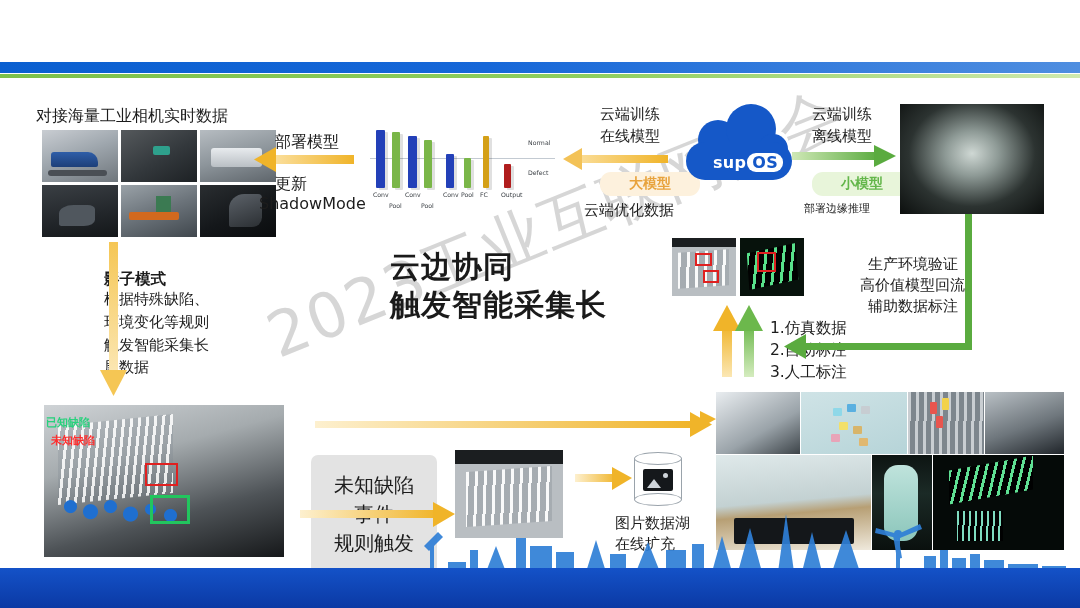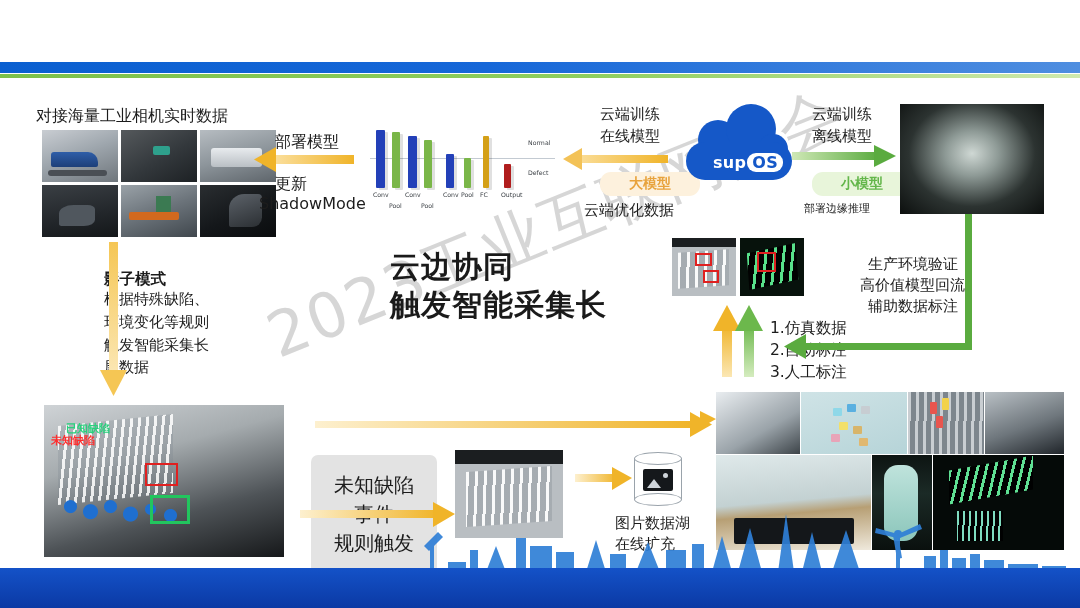--- a/index.html
+++ b/index.html
@@ -309,21 +309,21 @@
   <div class="lbl" style="left:860px; top:275px; font-size:15px;">高价值模型回流</div>
   <div class="lbl" style="left:868px; top:296px; font-size:15px;">辅助数据标注</div>
 
   <div class="lbl" style="left:770px; top:317px; font-size:15.5px;">1.仿真数据</div>
   <div class="lbl" style="left:770px; top:339px; font-size:15.5px;">2.自动标注</div>
   <div class="lbl" style="left:770px; top:361px; font-size:15.5px;">3.人工标注</div>
 
   <div class="photo ph-inspect" style="left:44px; top:405px; width:240px; height:152px;">
     <div class="stripes"></div>
     <div class="blue-blobs"></div>
-    <div class="tag-green" style="left:22px; top:10px;margin-top:6px;">已知缺陷</div>
+    <div class="tag-green" style="left:2px; top:10px;">已知缺陷</div>
     <div class="tag-red" style="left:7px; top:28px;">未知缺陷</div>
     <div class="box-red" style="left:42%; top:38%; width:14%; height:15%;"></div>
     <div class="box-green" style="left:44%; top:59%; width:17%; height:19%;"></div>
   </div>
 
   <div class="pill" style="left:311px; top:455px; width:126px;">未知缺陷事件
 规则触发</div>
 
   <div class="photo ph-sample" style="left:455px; top:450px; width:108px; height:88px;">
     <div class="rk"></div>

